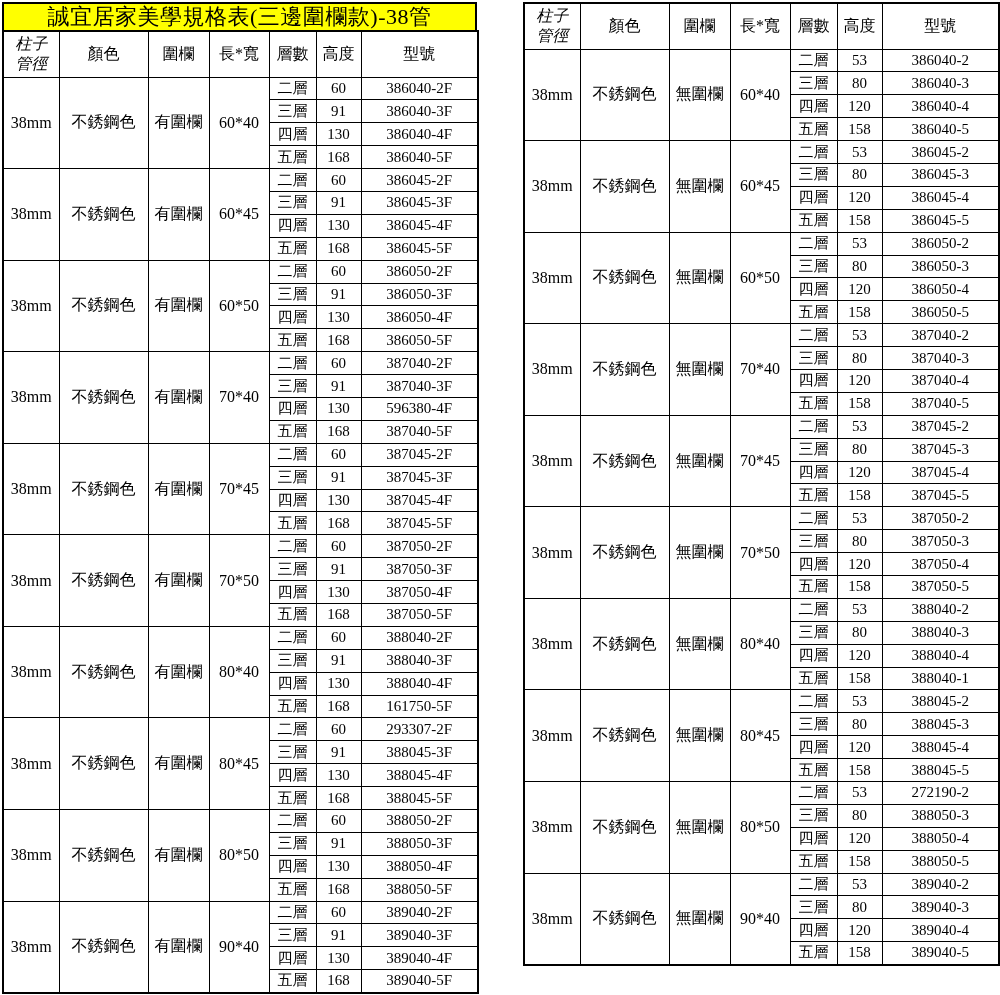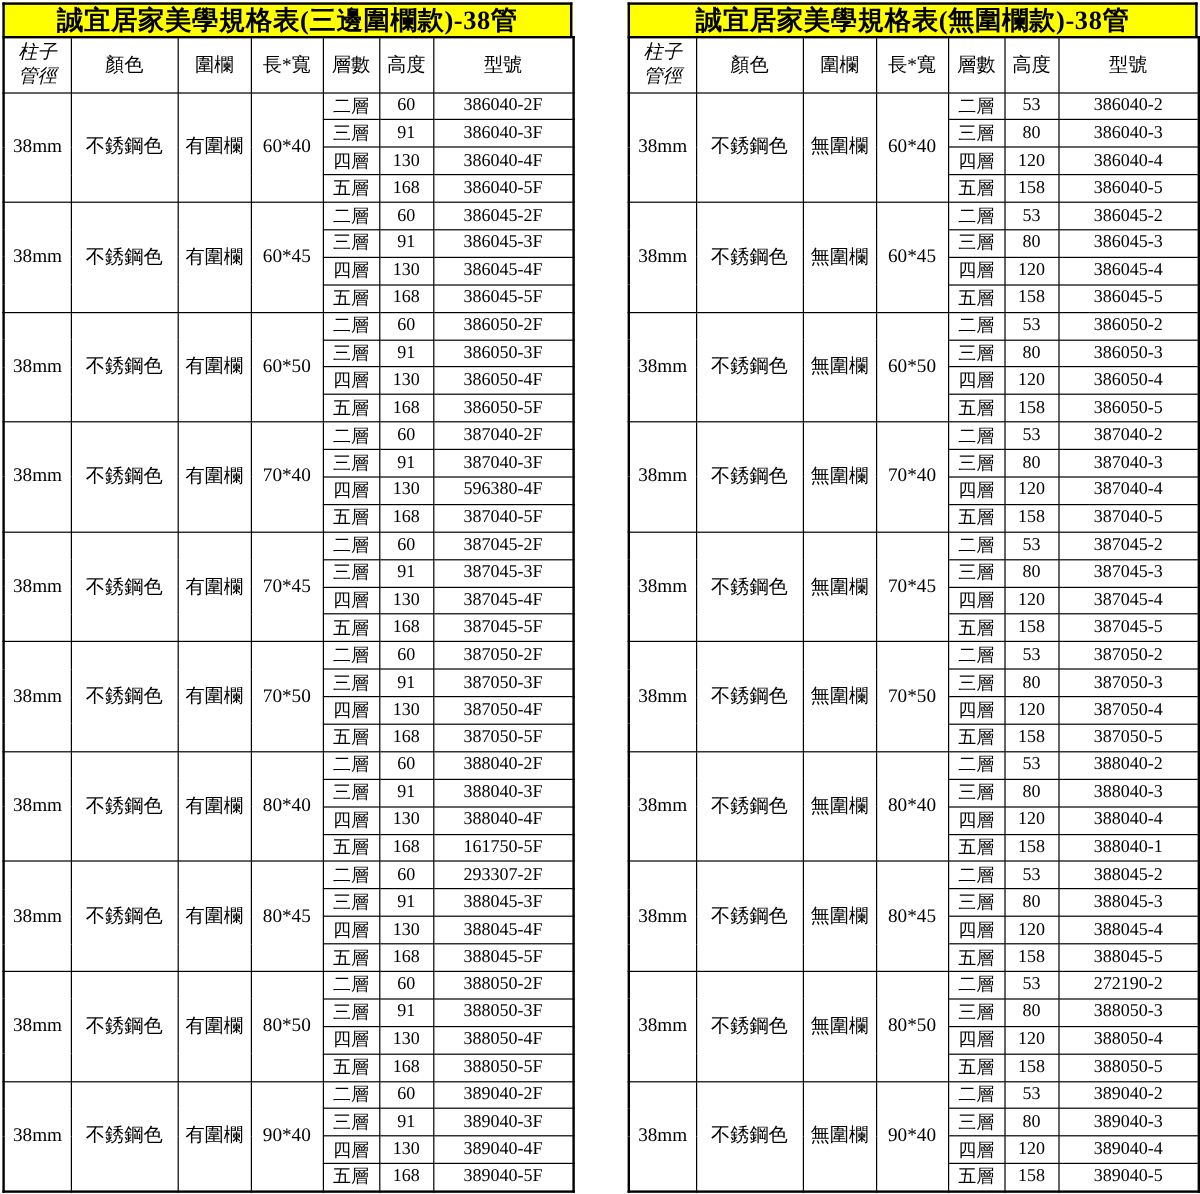--- a/index.html
+++ b/index.html
@@ -13,21 +13,21 @@
   .page { position: relative; width: 1000px; height: 995px; }
   .spec-table { position: absolute; top: 2px; width: 475px; }
   .spec-table.left  { left: 2px; }
   .spec-table.right { left: 523px; }
   .title-bar {
     background: #ffff00;
     border: 2px solid #000;
     border-bottom: none;
     height: 28px;
     display: flex; align-items: center; justify-content: center;
-    font-size: 22px; font-weight: bold;
+    font-size: 22px; font-weight: normal;
     letter-spacing: 0.5px;
     white-space: nowrap;
   }
   table {
     border-collapse: collapse;
     table-layout: fixed;
     width: 475px;
     border: 2px solid #000;
   }
   th, td {
@@ -322,21 +322,20 @@
           <tr>
             <td>五層</td>
             <td>168</td>
             <td>389040-5F</td>
           </tr>
         </tbody>
     </table>
   </section>
 
   <section class="spec-table right">
-    <div class="title-bar">誠宜居家美學規格表(無圍欄款)-38管</div>
     <table>
       <colgroup>
         <col class="c-diameter">
           <col class="c-color">
           <col class="c-fence">
           <col class="c-size">
         <col class="c-layers">
           <col class="c-height">
           <col class="c-model">
       </colgroup>

